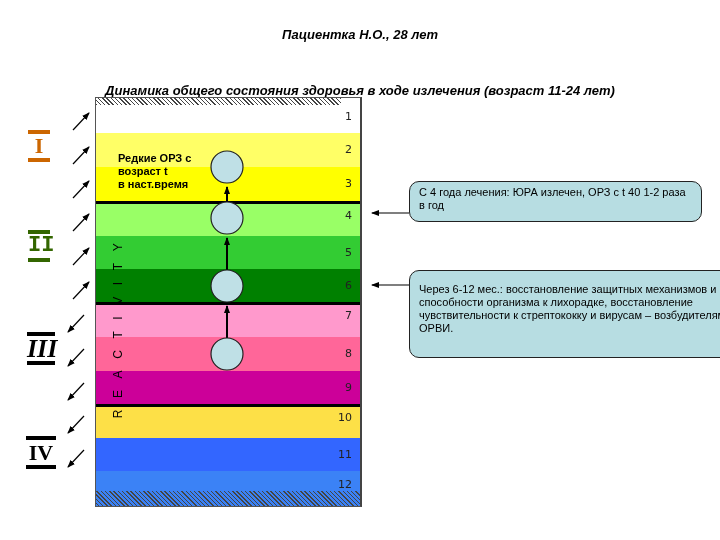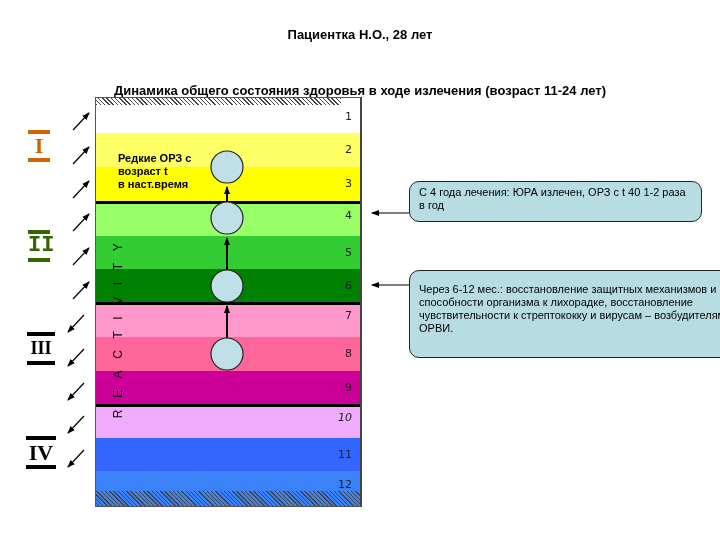--- a/index.html
+++ b/index.html
@@ -1,17 +1,17 @@
 <!DOCTYPE html>
 <html><head>
 <meta charset="utf-8">
 <style>
   html,body{margin:0;padding:0;background:#fff;}
   body{width:720px;height:540px;position:relative;overflow:hidden;font-family:"Liberation Sans",sans-serif;}
-  .title{position:absolute;left:0;width:720px;text-align:center;font-weight:bold;color:#000;}
+  .title{position:absolute;left:0;width:720px;text-align:center;font-weight:bold;color:#000;font-style:italic;}
   #t1{top:27px;font-size:13px;}
   #t2{top:51px;font-size:13px;margin-top:32px;}
   .chart{position:absolute;left:95px;top:97px;width:267px;height:410px;border:1px solid #555;border-right:2px solid #444;box-sizing:border-box;overflow:hidden;}
   .band{position:absolute;left:0;width:100%;}
   .band .num{position:absolute;right:8px;top:10px;font-family:"DejaVu Sans",sans-serif;font-size:11px;color:#222;}
   .hatch{position:absolute;left:0;width:100%;background:repeating-linear-gradient(45deg,#444 0 1px,transparent 1px 3px);}
   .sep{position:absolute;left:0;width:100%;height:3px;background:#000;}
   .reactivity{position:absolute;left:118px;top:325px;transform:translate(-50%,-50%) rotate(-90deg);font-size:12px;letter-spacing:11.6px;white-space:nowrap;color:#000;}
   .note{position:absolute;left:118px;top:152px;font-size:11px;font-weight:bold;line-height:13px;color:#000;}
   svg.overlay{position:absolute;left:0;top:0;}
@@ -30,21 +30,21 @@
   <div style="font-size:22px;line-height:24px;">I</div>
   <div class="bar" style="background:#cc6600;"></div>
 </div>
 <div class="roman" style="left:28px;top:230px;width:22px;color:#336600;font-family:Liberation Mono, monospace;">
   <div class="bar" style="background:#336600;"></div>
   <div style="font-size:22px;line-height:24px;">II</div>
   <div class="bar" style="background:#336600;"></div>
 </div>
 <div class="roman" style="left:27px;top:332px;width:28px;color:#000;">
   <div class="bar" style="background:#000;"></div>
-  <div style="font-size:18px;line-height:25px;">III</div>
+  <div style="font-size:26px;line-height:25px;font-style:italic;">III</div>
   <div class="bar" style="background:#000;"></div>
 </div>
 <div class="roman" style="left:26px;top:436px;width:30px;color:#000;">
   <div class="bar" style="background:#000;"></div>
   <div style="font-size:22px;line-height:25px;">IV</div>
   <div class="bar" style="background:#000;"></div>
 </div>
 
 <div class="chart">
   <div class="band" style="top:0;height:35px;background:#ffffff;">
@@ -68,21 +68,21 @@
     </div>
   <div class="band" style="top:205px;height:34px;background:#ff99cc;">
       <span class="num" style="top:6px;">7</span>
     </div>
   <div class="band" style="top:239px;height:34px;background:#ff6699;">
       <span class="num">8</span>
     </div>
   <div class="band" style="top:273px;height:34px;background:#cc0099;">
       <span class="num">9</span>
     </div>
-  <div class="band" style="top:307px;height:41px;background:#f0abfc;font-style:italic;">
+  <div class="band" style="top:307px;height:41px;background:#fde047;">
       <span class="num" style="top:6px;">10</span>
     </div>
   <div class="band" style="top:340px;height:33px;background:#3366ff;">
       <span class="num">11</span>
     </div>
   <div class="band" style="top:373px;height:37px;background:#3b82f6;">
       <span class="num" style="top:7px;">12</span>
     </div>
   <div class="hatch" style="top:393px;height:17px;"></div>
   <div class="sep" style="top:103px;"></div>

